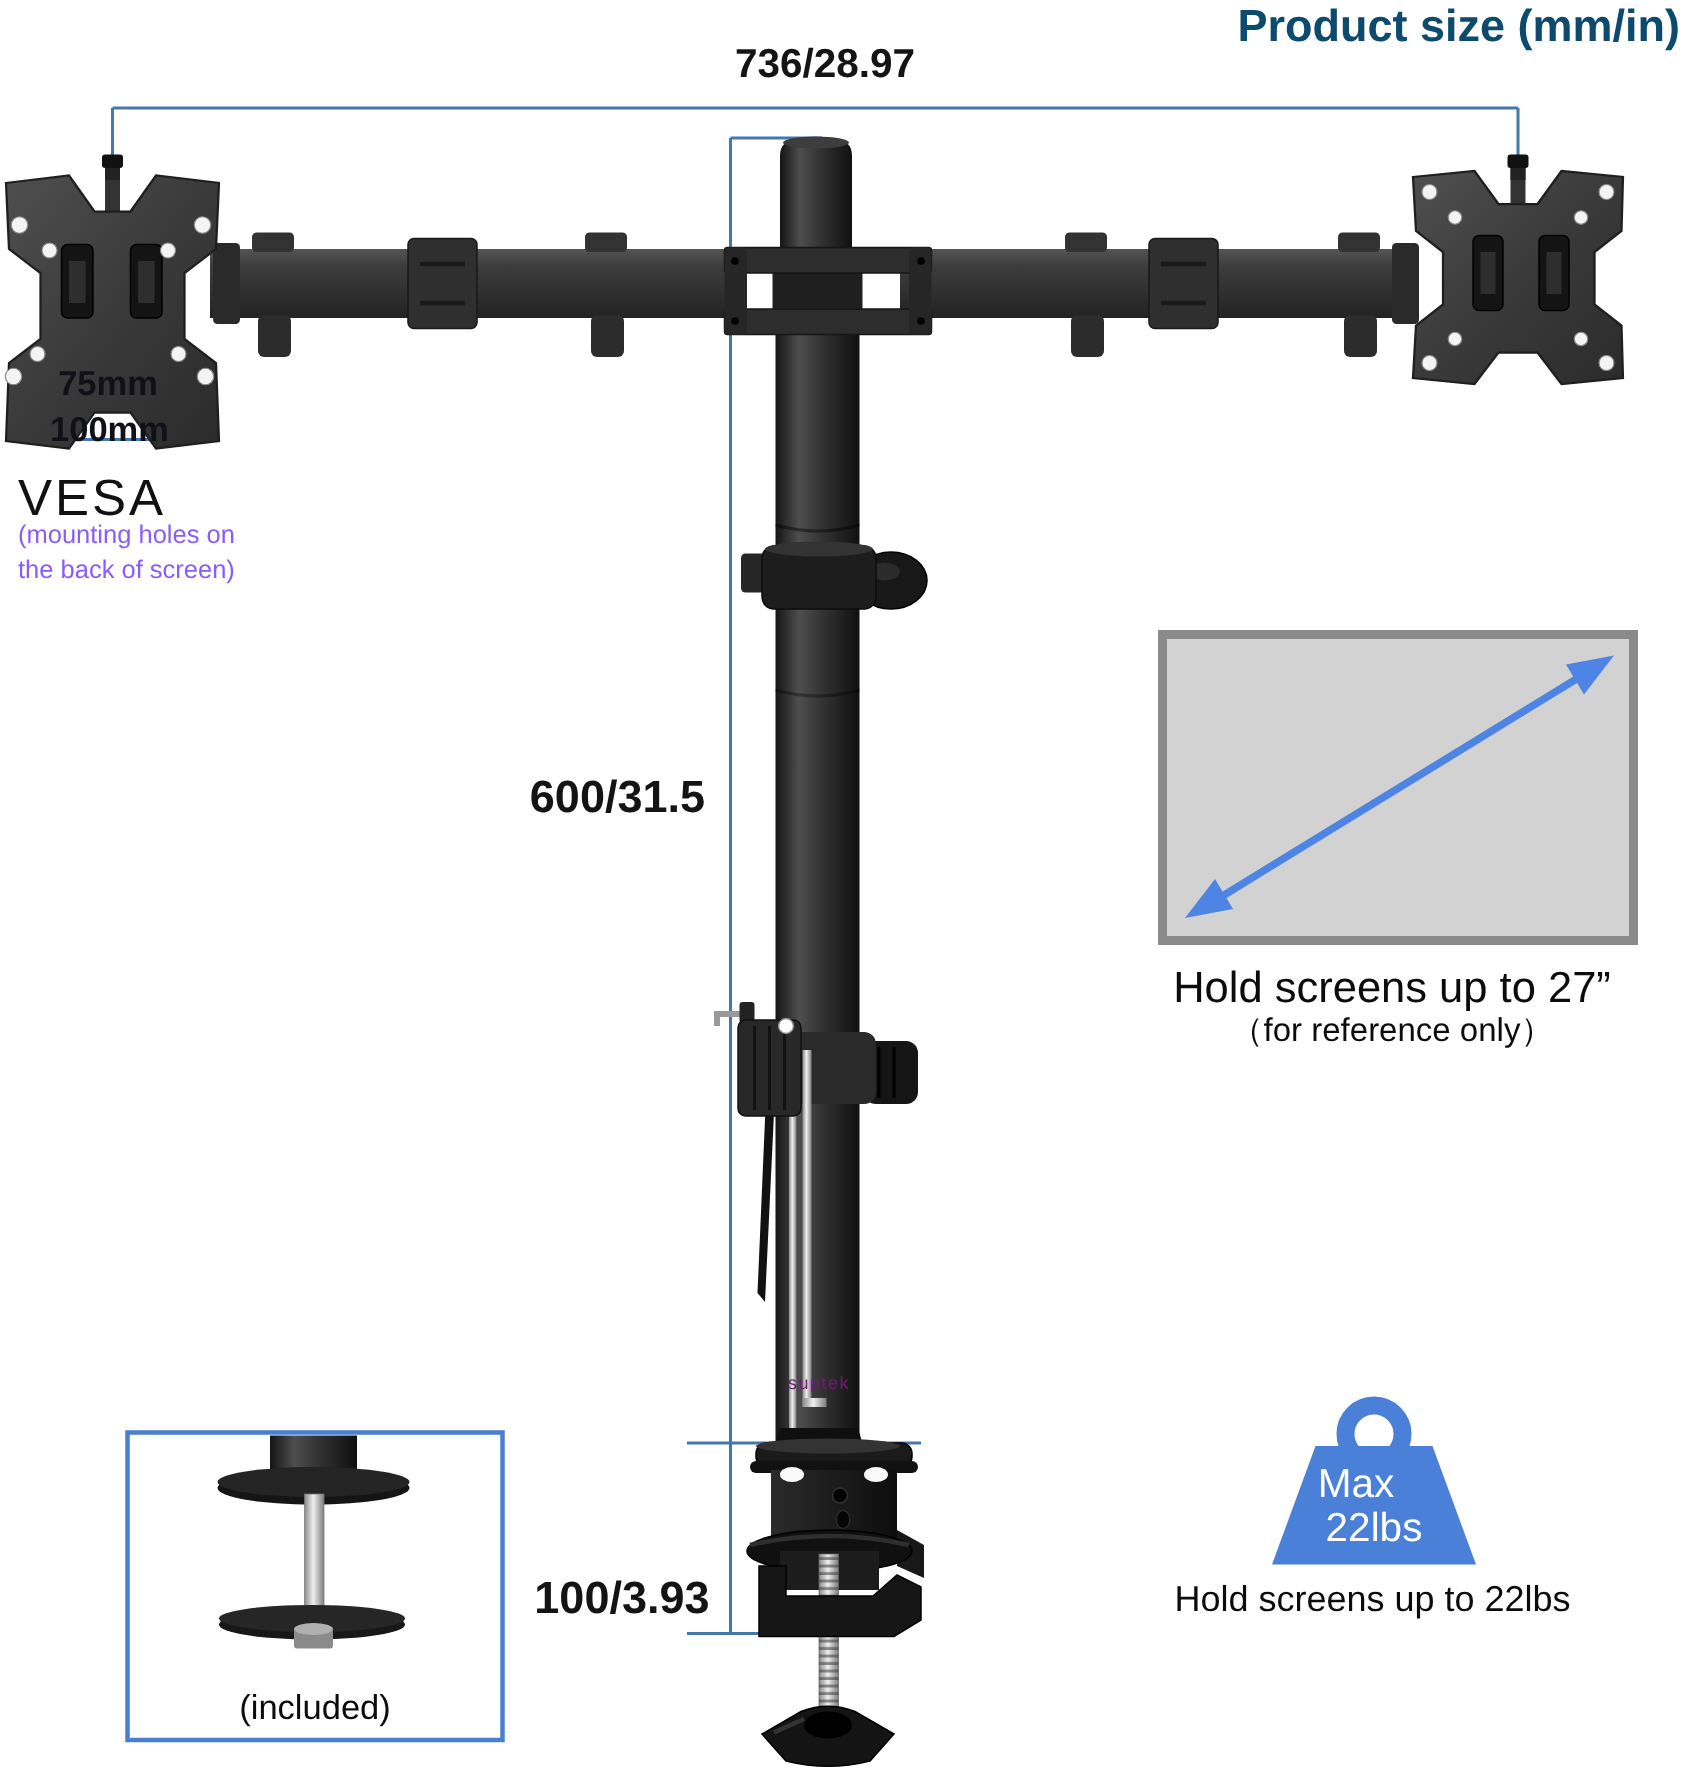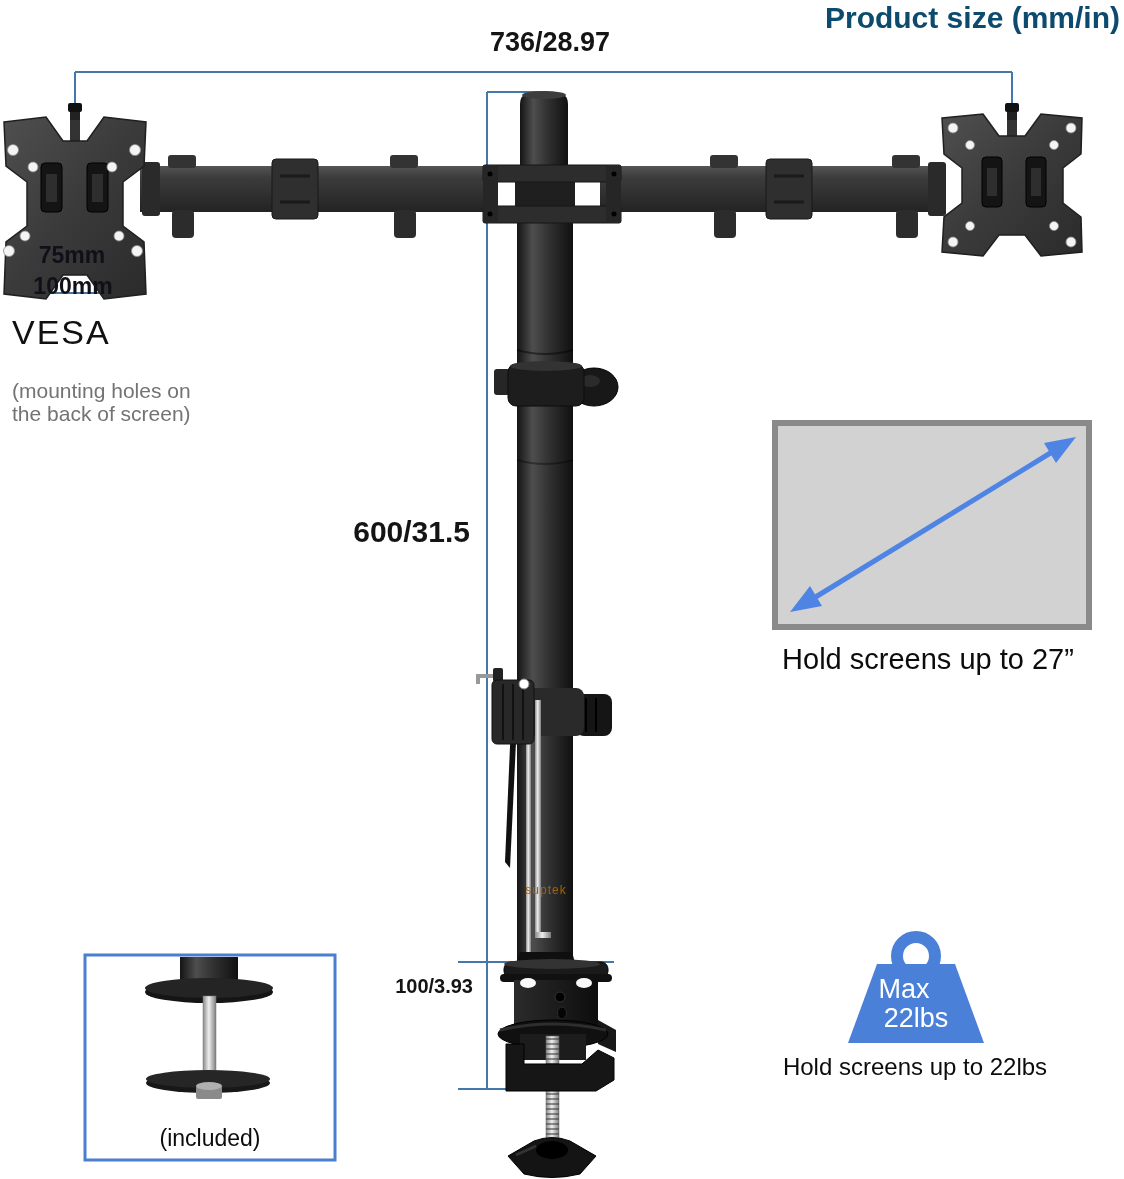--- a/index.html
+++ b/index.html
@@ -13,26 +13,26 @@
     position:relative;width:1124px;height:1179px;background:#fff;overflow:hidden;
     font-family:"Liberation Sans",sans-serif;color:#111;
   }
   #scene{position:absolute;left:0;top:0;}
   .lbl{position:absolute;line-height:1.08;white-space:nowrap;}
   .center{text-align:center;}
   .right{text-align:right;}
   .dimtxt{font-size:27px;font-weight:600;color:#141414;}
   .title{font-size:30px;font-weight:600;color:#0c4a6e;}
   .vesa-dim{font-size:23px;font-weight:bold;color:#101018;}
-  .body-sm{font-size:21px;color:#737373;margin-top:32px;}
+  .body-sm{font-size:17px;color:#8b5cf6;}
   .cap{font-size:29px;color:#0c0c0c;}
   .subcap{font-size:22px;color:#0c0c0c;}
   .cap2{font-size:23px;color:#0c0c0c;}
   .badge-txt{font-size:27px;color:#fff;}
-  .brand{font-size:12px;color:#a16207;letter-spacing:1px;}
+  .brand{font-size:12px;color:#701a75;letter-spacing:1px;margin-top:32px;}
   svg .dim{stroke:var(--dimension-line);stroke-width:2;fill:none;}
   svg .arrowline{stroke:var(--arrow-blue);stroke-width:5;fill:none;}
   svg .arrowhead{fill:var(--arrow-blue);}
   svg .badge{fill:var(--badge-blue);}
   svg .badge-ring{fill:none;stroke:var(--badge-blue);stroke-width:12;}
   svg .gbox{fill:#fff;stroke:var(--grommet-border);stroke-width:3;}
 </style>
 </head>
 <body>
 
@@ -244,32 +244,33 @@
     <polygon class="badge" points="877,964 955,964 984,1043 848,1043"></polygon>
   </g>
 </svg>
 
 <div class="lbl title right" style="left:700px;top:2px;width:420px;">Product size (mm/in)</div>
 
 <div class="lbl dimtxt center" style="left:430px;top:28px;width:240px;">736/28.97</div>
 
 <div class="lbl dimtxt right" style="left:325px;top:516px;width:145px;font-size:30px;">600/31.5</div>
 
-<div class="lbl dimtxt right" style="left:338px;top:976px;width:135px;font-size:20px;">100/3.93</div>
+<div class="lbl dimtxt right" style="left:338px;top:1050px;width:135px;font-size:30px;">100/3.93</div>
 
 <div class="lbl vesa-dim center" style="left:22px;top:243px;width:100px;">75mm</div>
 
 <div class="lbl vesa-dim center" style="left:13px;top:274px;width:120px;">100mm</div>
 
 <div class="lbl" style="left:12px;top:314px;font-size:34px;letter-spacing:2px;">VESA</div>
 
 <div class="lbl body-sm" style="left:12px;top:348px;">(mounting holes on</div>
 <div class="lbl body-sm" style="left:12px;top:371px;">the back of screen)</div>
 
 <div class="lbl cap center" style="left:763px;top:644px;width:330px;">Hold screens up to 27”</div>
+<div class="lbl subcap center" style="left:763px;top:675px;width:330px;">（for reference only）</div>
 
 <div class="lbl badge-txt center" style="left:854px;top:975px;width:100px;">Max</div>
 <div class="lbl badge-txt center" style="left:866px;top:1004px;width:100px;">22lbs</div>
 
 <div class="lbl cap2 center" style="left:770px;top:1054px;width:290px;font-size:24px;">Hold screens up to 22lbs</div>
 
 <div class="lbl cap2 center" style="left:95px;top:1126px;width:230px;">(included)</div>
 
 <div class="lbl brand center" style="left:516px;top:884px;width:60px;">suptek</div>
 

